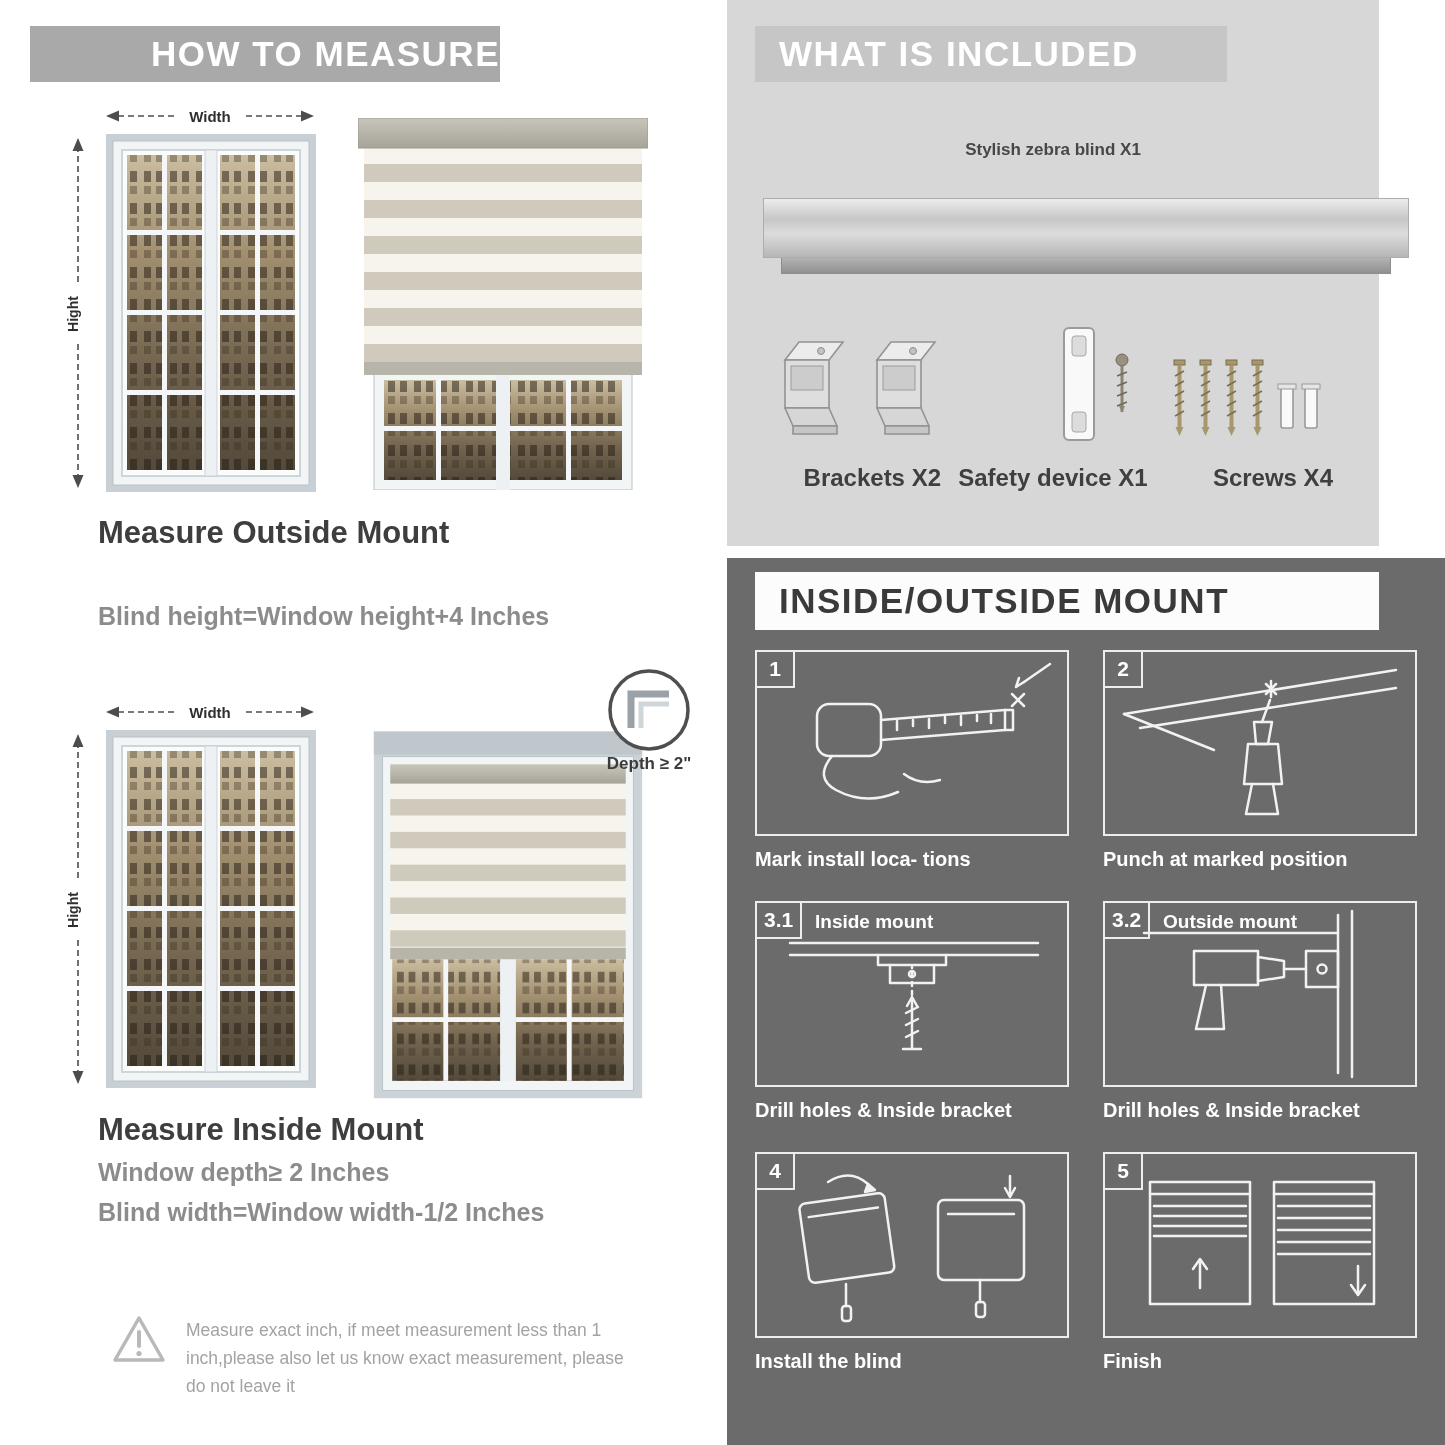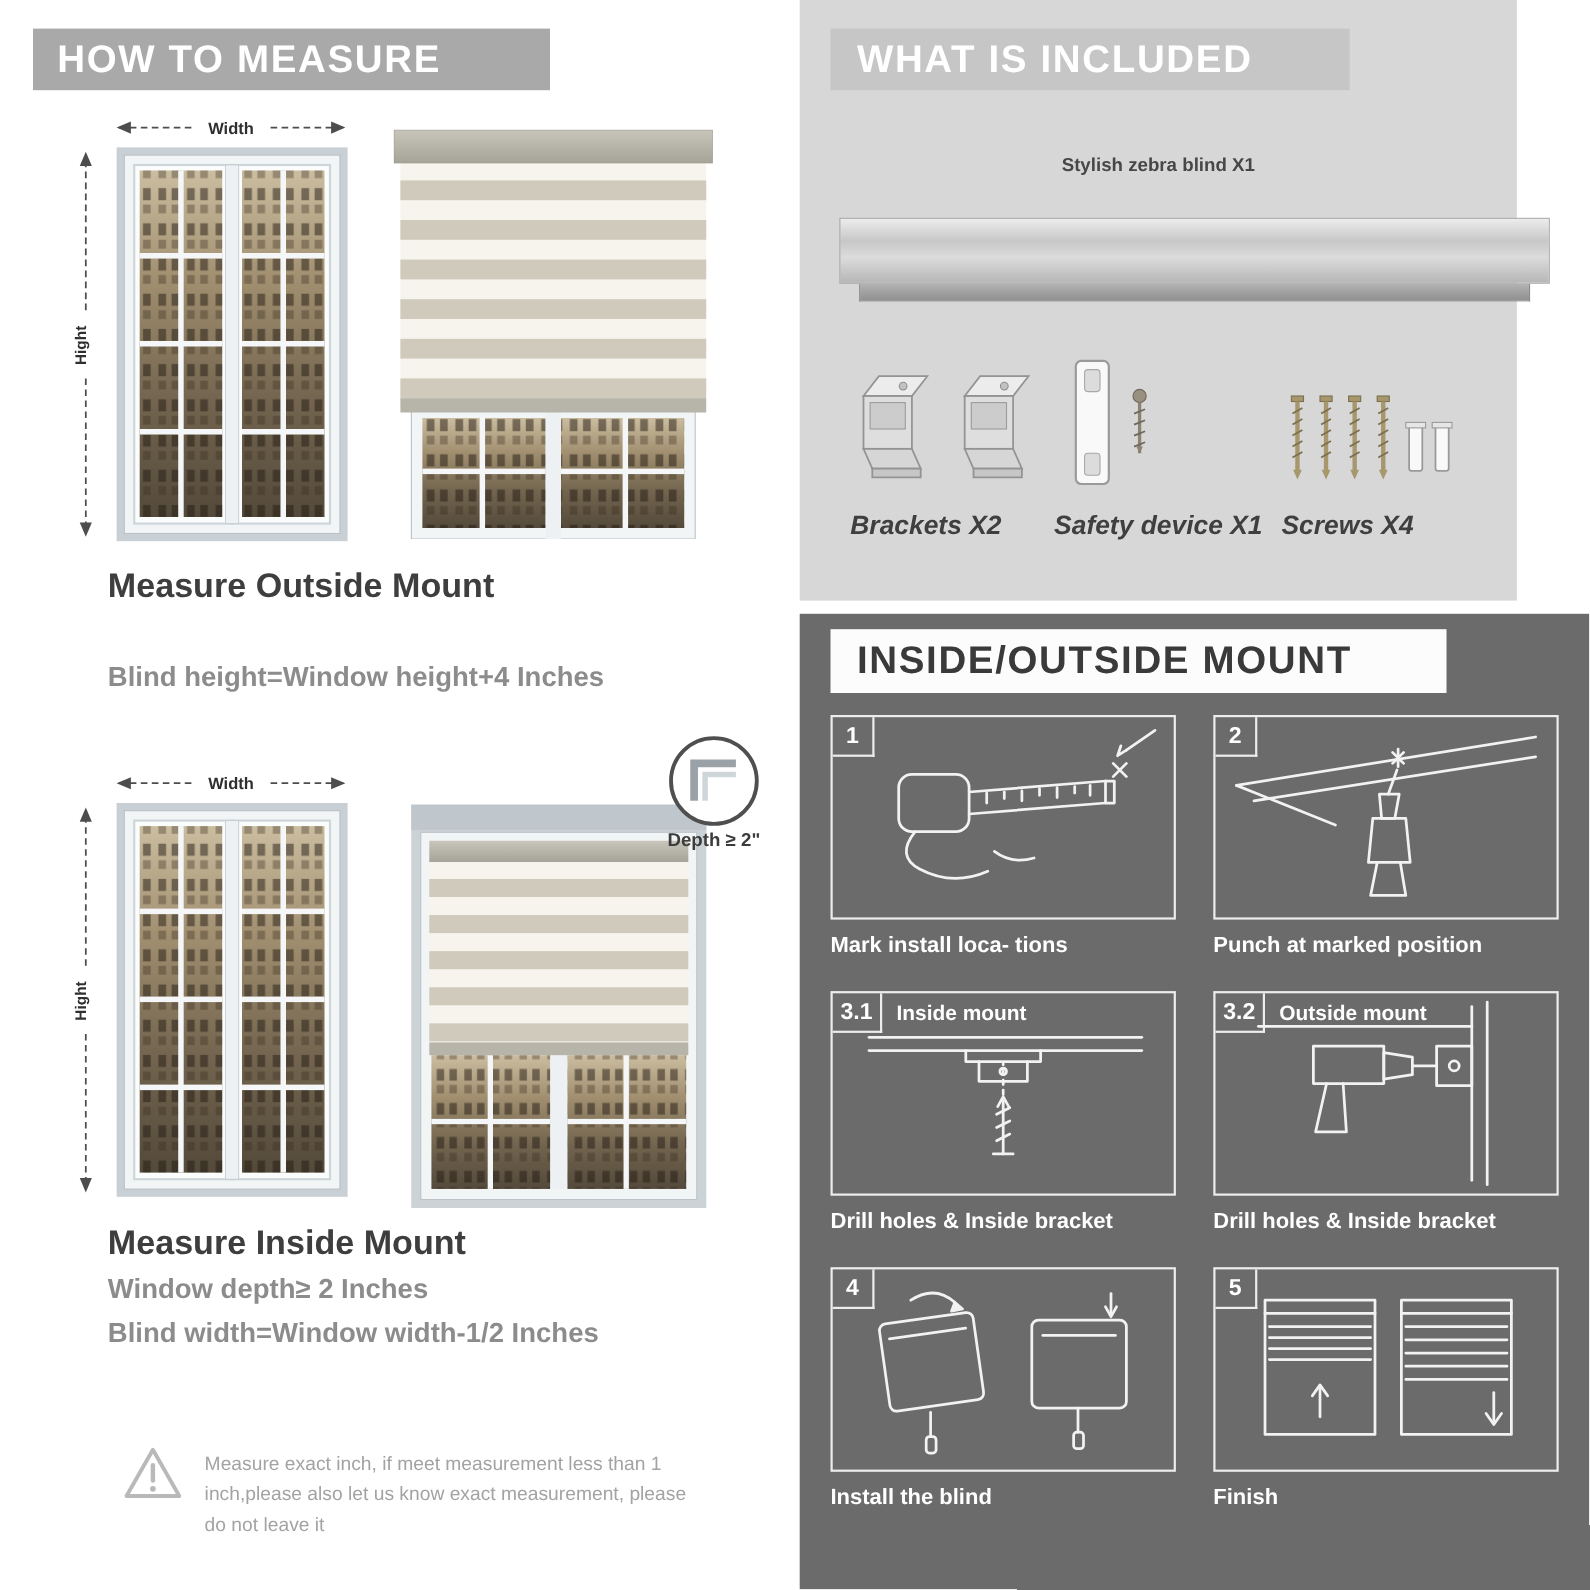--- a/index.html
+++ b/index.html
@@ -8,21 +8,21 @@
     --note-gray:#a3a3a3;
   }
   *{box-sizing:border-box; margin:0; padding:0;}
   body{background:#fff; font-family:"Liberation Sans", sans-serif;}
   .page{position:relative; width:1445px; height:1445px; background:#fff; overflow:hidden;}
 
   
   .left{position:absolute; left:0; top:0; width:712px; height:1445px; background:#fff;}
   .banner{display:flex; align-items:center; font-weight:700; letter-spacing:1.5px;}
   .banner-left{position:absolute; left:30px; top:26px; width:470px; height:56px;
-    background:var(--banner-gray); color:#fff; font-size:35px; padding-left:22px;}
+    background:var(--banner-gray); color:#fff; font-size:35px; padding-left:22px;justify-content:flex-end;}
   .fig{position:absolute; width:600px; height:410px;}
   .fig-outside{left:62px; top:100px;}
   .fig-inside{left:62px; top:696px;}
   .window-fig{position:absolute; left:0; top:0; width:270px; height:400px;}
   .blindout-fig{position:absolute; left:296px; top:18px; width:290px; height:372px;}
   .blindin-fig{position:absolute; left:306px; top:22px; width:280px; height:386px;}
   .depth-callout{position:absolute; left:512px; top:-28px; width:150px; text-align:center;}
   .depth-callout svg{display:block; margin:0 auto;}
   .depth-label{margin-top:2px; font-size:17px; font-weight:700; color:#3c3c3c;}
   .section-title{position:absolute; left:98px; font-size:31px; font-weight:700; color:var(--heading-dark);}
@@ -36,27 +36,27 @@
   .right-top{position:absolute; left:727px; top:0; width:652px; height:546px; background:var(--light-section);}
   .banner-included{position:absolute; left:28px; top:26px; width:472px; height:56px;
     background:var(--light-banner); color:#fff; font-size:35px; padding-left:24px;}
   .blind-label{position:absolute; left:0; top:140px; width:100%; text-align:center;
     font-size:17px; font-weight:700; color:#474747;}
   .headrail{position:absolute; left:36px; top:198px; width:646px;}
   .headrail-top{height:60px; background:linear-gradient(180deg,#ececec 0%,#c7c7c7 35%,#dcdcdc 60%,#b6b6b6 100%); border:1px solid #adadad;}
   .headrail-bottom{width:610px; height:16px; margin:0 auto; background:linear-gradient(180deg,#b3b3b3,#909090); border:1px solid #8d8d8d; border-top:none;}
   .components{position:absolute; left:0; top:318px; width:100%; padding:0 46px;
     display:flex; justify-content:space-between; align-items:flex-end;}
-  .component{display:flex; flex-direction:column; align-items:flex-start;font-style:italic;}
+  .component{display:flex; flex-direction:column; align-items:flex-end;}
   .comp-art{height:132px; display:flex; align-items:flex-end; justify-content:center; margin-bottom:14px;}
   .comp-label{font-size:24px; font-weight:700; color:#3f3f3f; white-space:nowrap;}
 
   
   .right-bottom{position:absolute; left:727px; top:558px; width:718px; height:887px; background:var(--dark-section);}
-  .banner-mount{position:absolute; left:28px; top:14px; width:560px; height:58px;
+  .banner-mount{position:absolute; left:28px; top:14px; width:624px; height:58px;
     background:#fcfcfc; color:#3a3a3a; font-size:35px; padding-left:24px;}
   .steps{position:absolute; left:28px; top:92px; width:662px;
     display:grid; grid-template-columns:1fr 1fr; column-gap:34px; row-gap:30px;}
   .step-box{position:relative; height:186px; border:2.5px solid #ededed;}
   .step-num{position:absolute; top:0; left:0; min-width:38px; height:36px; padding:0 7px;
     border-right:2.5px solid #ededed; border-bottom:2.5px solid #ededed;
     color:#fff; font-weight:700; font-size:21px; display:flex; align-items:center; justify-content:center;}
   .step-label{position:absolute; top:8px; left:58px; color:#fff; font-weight:700; font-size:19px;}
   .step-art{position:absolute; inset:0; width:100%; height:100%;}
   figcaption{margin-top:12px; color:#fff; font-weight:700; font-size:20px;}

